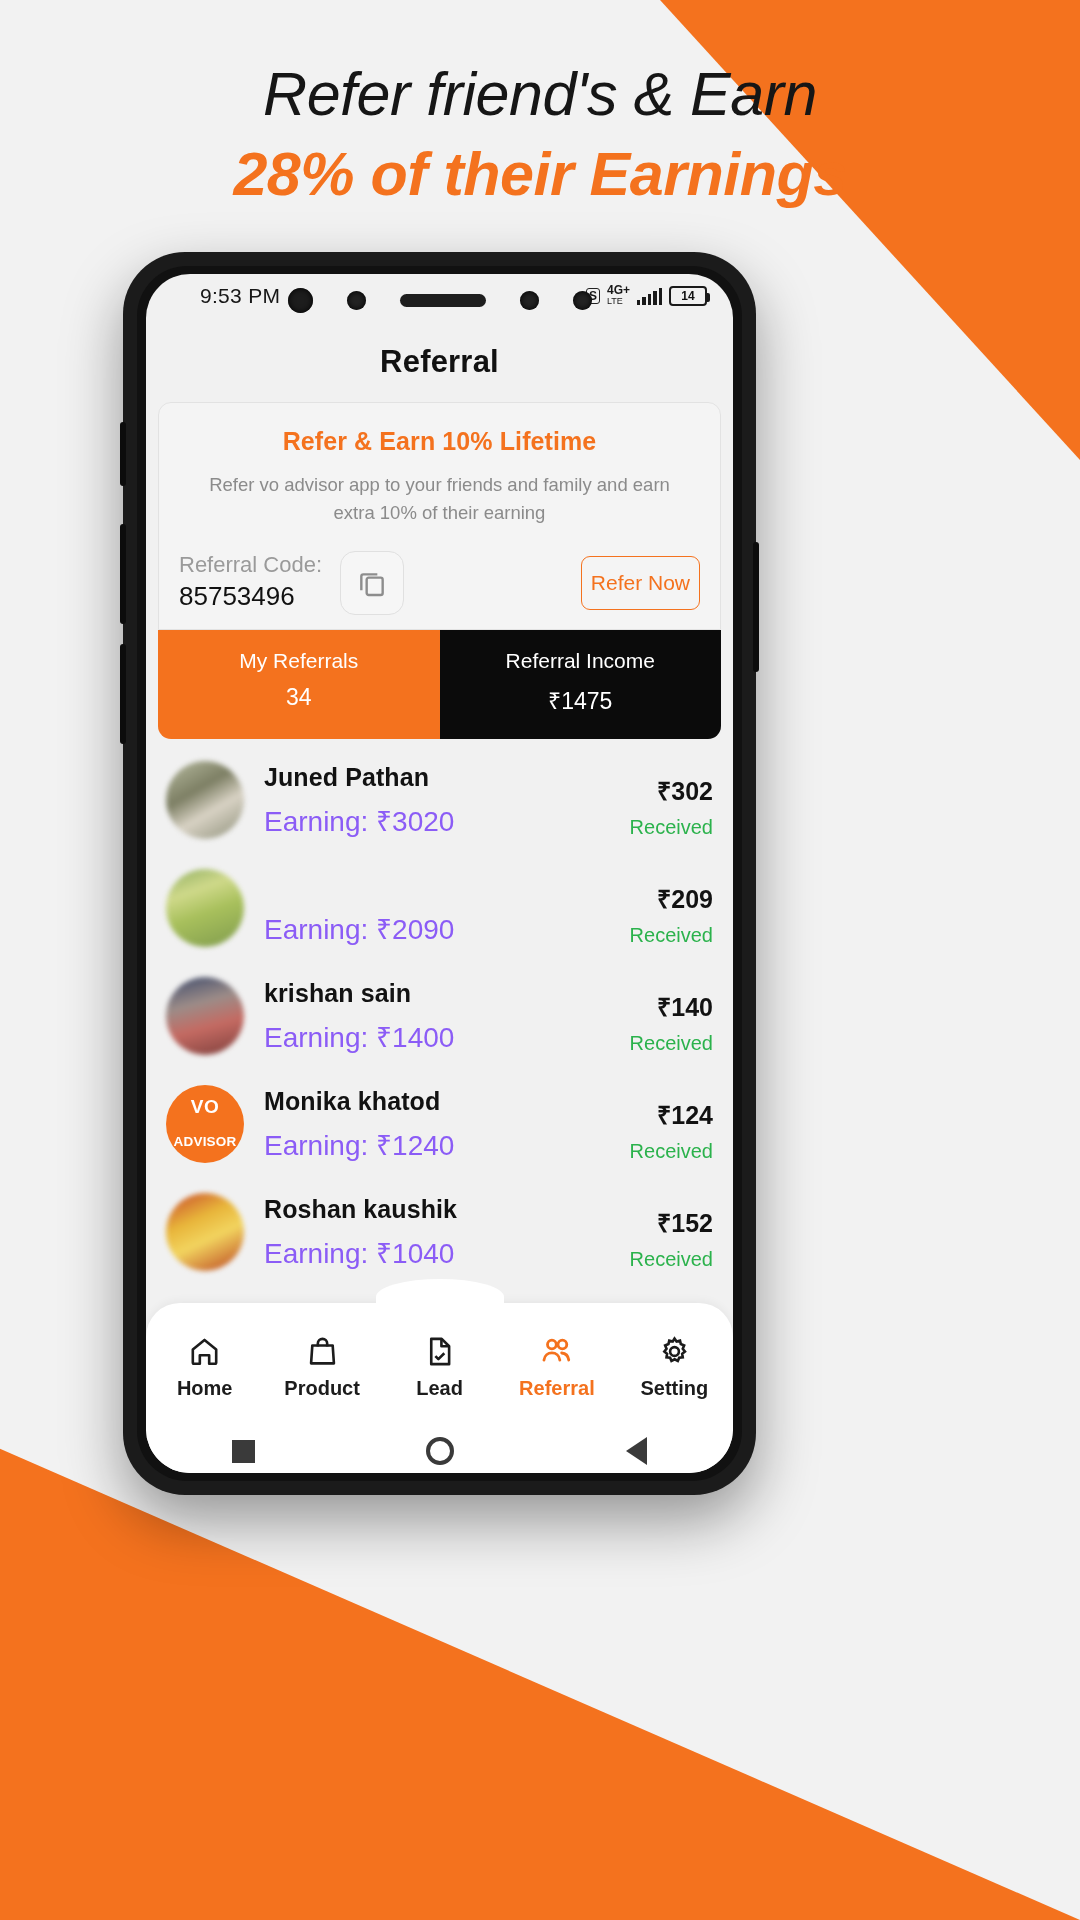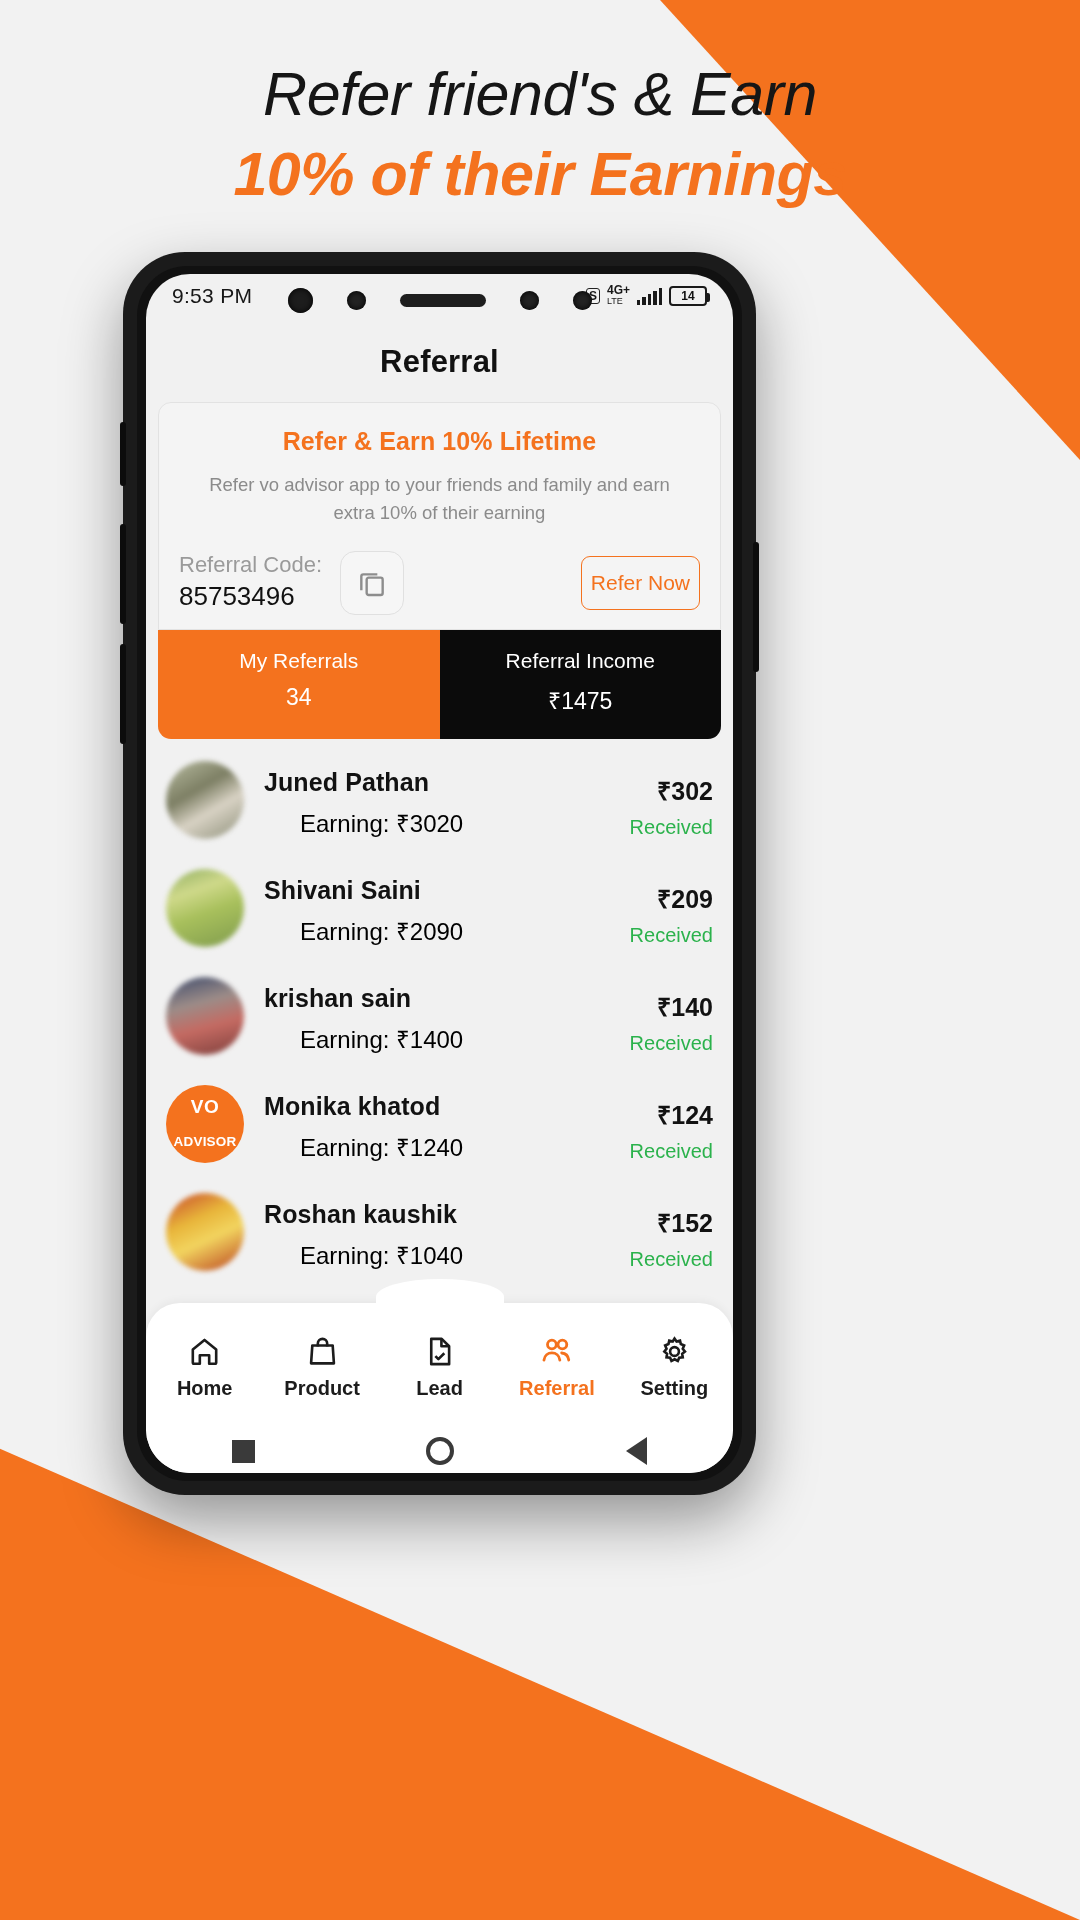--- a/index.html
+++ b/index.html
@@ -86,21 +86,21 @@
 
   
   .statusbar {
     height:44px;
     display:flex; align-items:center;
     justify-content:space-between;
     padding:0 26px;
     font-size:21px; color:#171717;
     position:relative;
   }
-  .sb-left { font-weight:400; letter-spacing:.3px; }
+  .sb-left { font-weight:400; letter-spacing:.3px;margin-left:28px; }
   .sb-right { display:flex; align-items:center; gap:7px; }
   .ic-box {
     font-size:12px; border:1.6px solid #222; border-radius:3px;
     padding:0 2px; line-height:14px; font-weight:700;
   }
   .net-label { font-size:12px; line-height:11px; text-align:left; font-weight:700; }
   .net-label small { display:block; font-size:9px; font-weight:400; }
   .bars { display:flex; align-items:flex-end; gap:2px; height:17px; }
   .bars i { width:3.4px; background:#1a1a1a; display:block; }
   .bars i:nth-child(1){height:5px;}
@@ -221,21 +221,21 @@
   .av-4 {
     background:#f4721e; display:flex; align-items:center; justify-content:center;
     flex-direction:column; color:#fff;
   }
   .av-4 .vo { font-size:19px; font-weight:800; line-height:.95; letter-spacing:.5px; }
   .av-4 .adv { font-size:13.5px; font-weight:800; letter-spacing:.2px; margin-top:17px; }
   .av-5 { background:linear-gradient(155deg,#c7472c 0%,#e8b53a 35%,#f2d45f 58%,#b9411f 100%); }
   .av-blur { filter:blur(2.4px); }
   .rmid { flex:1; min-width:0; }
   .rname { font-size:25px; font-weight:600; color:#121212; letter-spacing:.1px; }
-  .rearn { font-size:24px; color:#000000; margin-top:9px;margin-left:36px; }
+  .rearn { font-size:28px; color:#8b5cf6; margin-top:9px; }
   .rright { text-align:right; flex:0 0 auto; }
   .ramt { font-size:25px; font-weight:600; color:#121212; }
   .rstat { font-size:20px; color:#2bb24c; margin-top:9px; font-weight:500; }
 
   
   .botnav {
     position:absolute; left:0; right:0; bottom:42px;
     height:128px;
     background:#fff;
     border-radius:34px 34px 0 0;
@@ -275,21 +275,21 @@
 </head>
 <body>
 
 <div class="bg-wrap">
   <div class="corner-tr"></div>
   <div class="corner-bl"></div>
 </div>
 
 <div class="headline">
   <span class="l1">Refer friend's &amp; Earn</span>
-  <span class="l2">10% of their Earnings</span>
+  <span class="l2">28% of their Earnings</span>
 </div>
 
 <div class="phone">
   <span class="btn-side btn-l1"></span>
   <span class="btn-side btn-l2"></span>
   <span class="btn-side btn-l3"></span>
   <span class="btn-side btn-r1"></span>
 
   <div class="phone-inner">
     <div class="screen">
@@ -364,21 +364,20 @@
           </div>
           <div class="rright">
             <div class="ramt">₹302</div>
             <div class="rstat">Received</div>
           </div>
         </div>
 
         <div class="rrow">
           <div class="avatar av-2 av-blur"></div>
           <div class="rmid">
-            <div class="rname">Shivani Saini</div>
             <div class="rearn">Earning: ₹2090</div>
           </div>
           <div class="rright">
             <div class="ramt">₹209</div>
             <div class="rstat">Received</div>
           </div>
         </div>
 
         <div class="rrow">
           <div class="avatar av-3 av-blur"></div>

